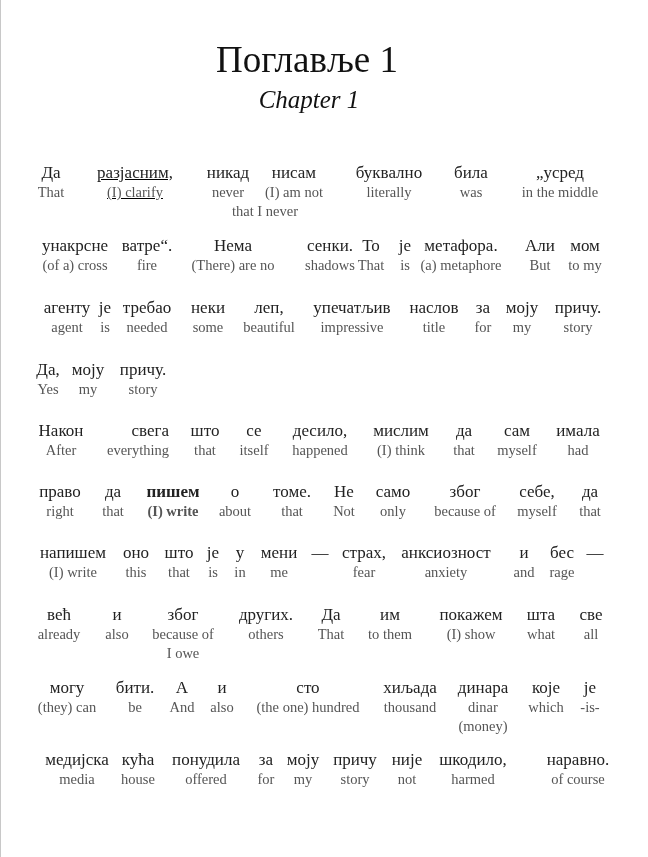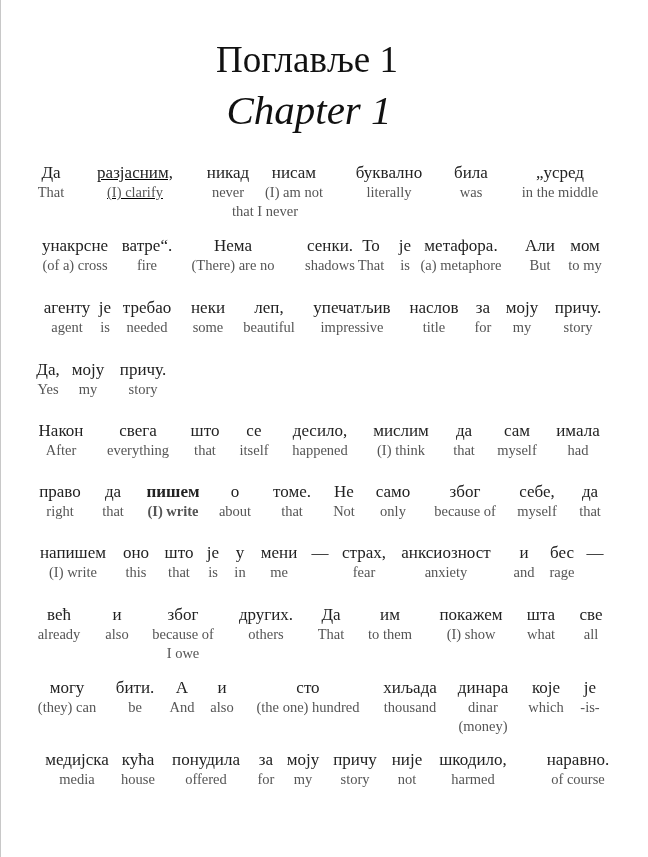--- a/index.html
+++ b/index.html
@@ -7,21 +7,21 @@
       width: 648px; height: 857px; background: #ffffff; position: relative; overflow: hidden;
       font-family: "DejaVu Serif", "Liberation Serif", serif;
     }
     .left-border { position: absolute; left: 0; top: 0; width: 1px; height: 857px; background: #c8c8c8; }
     .title {
       position: absolute; left: 0; width: 614px; text-align: center; top: 38px;
       font-family: "Liberation Serif", serif; font-size: 37px; color: #111; letter-spacing: 0px;
     }
     .subtitle {
       position: absolute; left: 0; width: 618px; text-align: center; top: 86px;
-      font-family: "Liberation Serif", serif; font-style: italic; font-size: 41px; color: #111;
+      font-family: "Liberation Serif", serif; font-style: italic; font-size: 25px; color: #111;
     }
     .line { position: absolute; left: 0; width: 648px; height: 60px; }
     .word {
       position: absolute; top: 0; text-align: center; white-space: nowrap;
       transform: translateX(-50%);
     }
     .src {
       display: block; font-family: "Liberation Serif", serif; font-size: 17px; color: #222; line-height: 20px;
     }
     .gloss {
@@ -162,21 +162,21 @@
       <div class="word" style="left: 143px;">
         <span class="src">причу.</span>
         <span class="gloss">story</span>
       </div>
     </div>
     <div class="line" style="top: 421px;">
       <div class="word" style="left: 61px;">
         <span class="src">Након</span>
         <span class="gloss">After</span>
       </div>
-      <div class="word" style="left: 138px;">
+      <div class="word" style="left: 138px; text-align: right;">
         <span class="src">свега</span>
         <span class="gloss">everything</span>
       </div>
       <div class="word" style="left: 205px;">
         <span class="src">што</span>
         <span class="gloss">that</span>
       </div>
       <div class="word" style="left: 254px;">
         <span class="src">се</span>
         <span class="gloss">itself</span>

